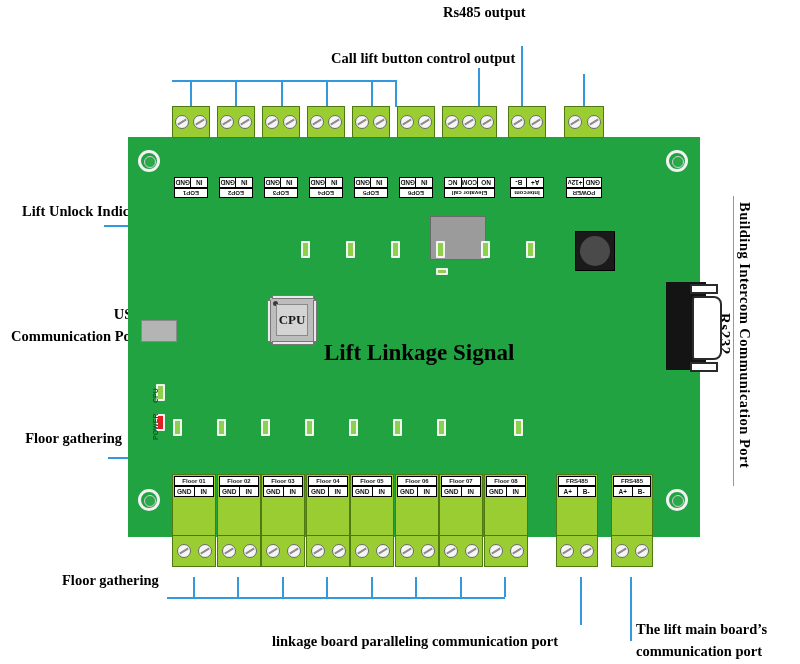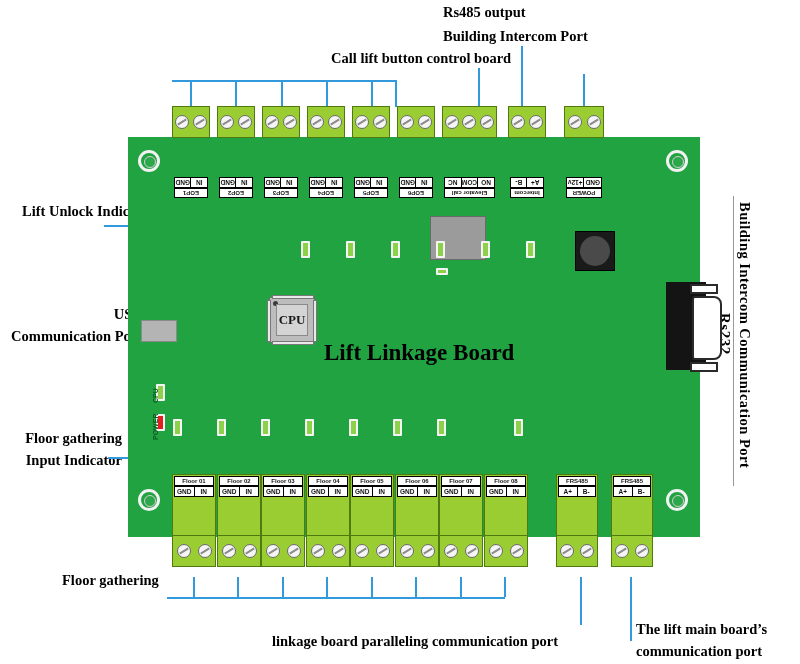--- a/index.html
+++ b/index.html
@@ -209,39 +209,37 @@
     color:#000;
     white-space:nowrap;
   }
 </style>
 </head>
 <body>
 
 <div id="root">
 
 
-  <div class="ann" style="left:331px;top:47px;">Call lift button control board</div>
+  <div class="ann" style="left:331px;top:47px;">Call lift button control output</div>
 
   <div class="ann" style="left:443px;top:1px;">Rs485 output</div>
 
-  <div class="ann" style="left:443px;top:25px;">Building Intercom Port</div>
 
 
   <div class="ann" style="left:22px;top:200px;">Lift Unlock Indicator</div>
 
   <div class="ann right" style="left:0px;top:303px;width:142px;">
     <div>USB</div>
     <div>Communication Port</div>
   </div>
 
   <div class="ann" style="left:466px;top:285px;">Call lift indicator</div>
 
   <div class="ann right" style="left:0px;top:427px;width:122px;">
     <div>Floor gathering</div>
-    <div>Input Indicator</div>
   </div>
 
   <div class="ann" style="left:62px;top:569px;">
     <div>Floor gathering</div>
   </div>
 
   <div class="ann" style="left:272px;top:630px;">linkage board  paralleling communication port</div>
 
   <div class="ann" style="left:636px;top:618px;">
     <div>The lift main board’s</div>
@@ -302,21 +300,21 @@
 
   <div class="lead v" style="left:733px;top:196px;height:290px;background:#999999;width:1px;"></div>
 
   <div id="pcb">
 
     <div class="pcb-hole" style="left:10px;top:13px;"></div>
     <div class="pcb-hole" style="left:538px;top:13px;"></div>
     <div class="pcb-hole" style="left:10px;top:352px;"></div>
     <div class="pcb-hole" style="left:538px;top:352px;"></div>
 
-    <div id="boardtitle" style="left:196px;top:203px;">Lift Linkage Board</div>
+    <div id="boardtitle" style="left:196px;top:203px;">Lift Linkage Signal</div>
 
     <div id="cpu" style="left:141px;top:160px;">
       <div class="dot"></div>
       <div class="core">CPU</div>
       <div class="pin" style="left:2px;top:-3px;width:42px;height:4px;"></div>
       <div class="pin" style="left:2px;bottom:-3px;width:42px;height:4px;"></div>
       <div class="pin" style="top:2px;left:-3px;width:4px;height:42px;"></div>
       <div class="pin" style="top:2px;right:-3px;width:4px;height:42px;"></div>
     </div>
 

